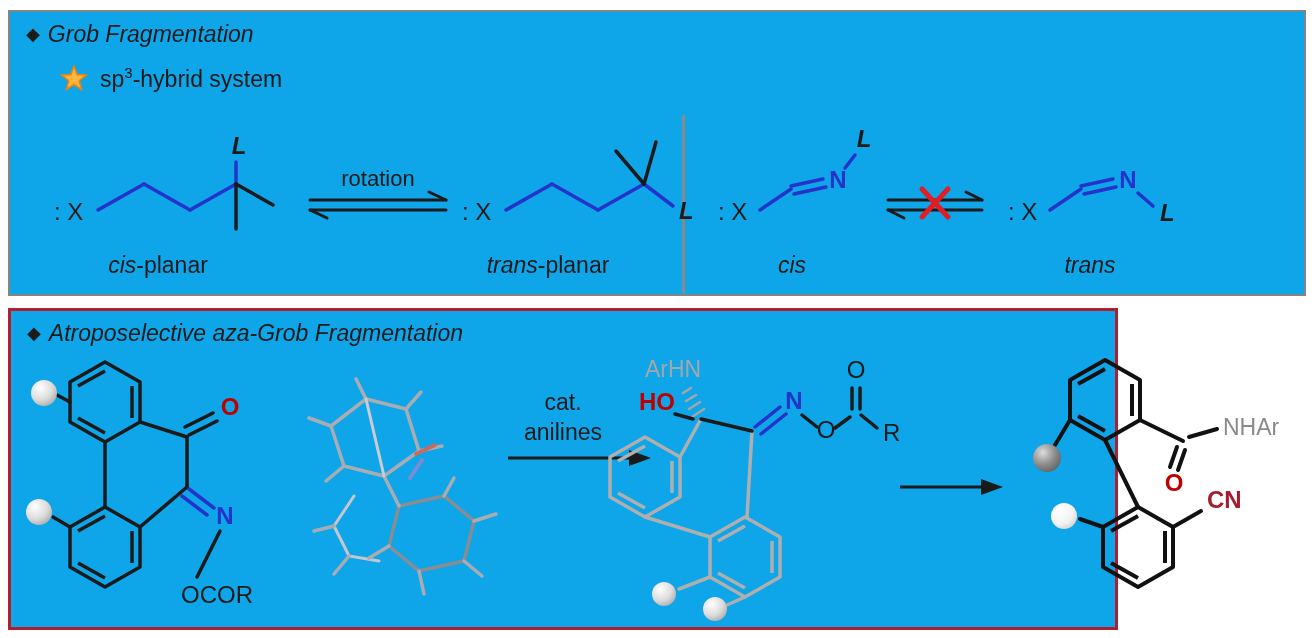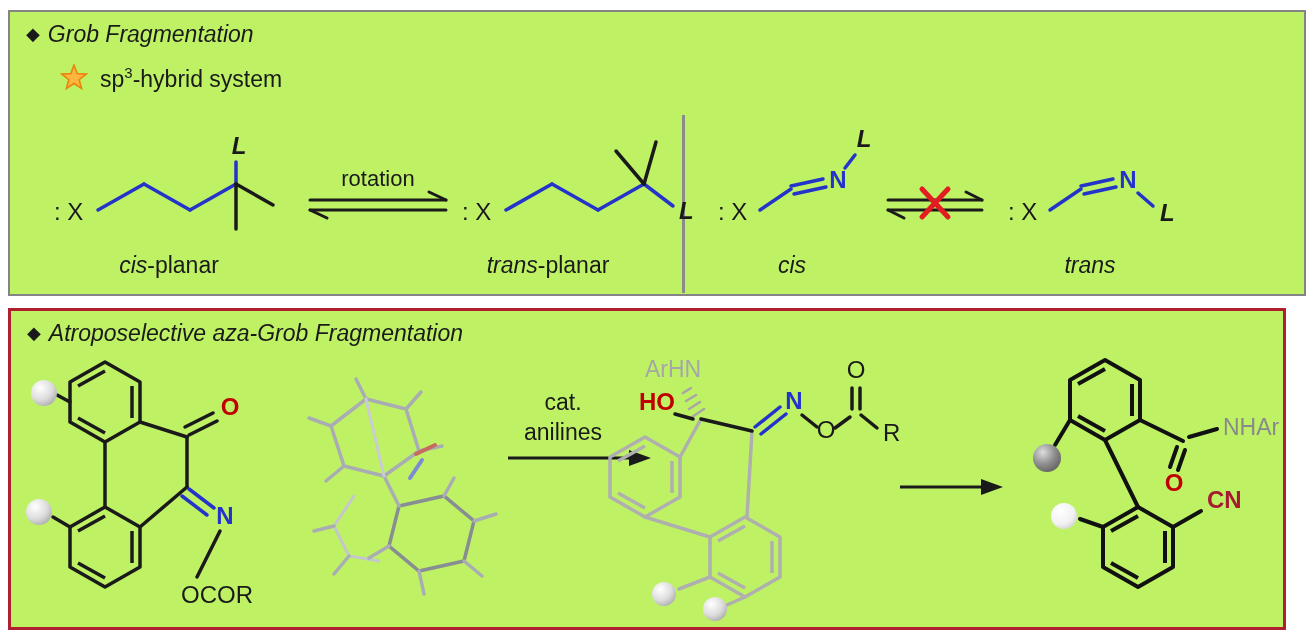--- a/index.html
+++ b/index.html
@@ -1,23 +1,23 @@
 <!DOCTYPE html>
 <html style="--bond-blue: #2433C9; --accent-red: #C00000; --cn-maroon: #A51C30; --panel-border-gray: #848484; --panel-border-red: #B01F2F; --divider-gray: #8A8A8A; --star-gold: #FFB53E; --star-outline: #E8860D; --gray-skeleton: #AFAFAF; --gray-text: #A6A6A6; --wireframe-gray: #A9ADB3;"><head>
 <meta charset="utf-8">
 <style>
 *{margin:0;padding:0;box-sizing:border-box}
 html,body{width:1316px;height:638px}
 body{background:#fff;font-family:"Liberation Sans","DejaVu Sans",sans-serif;color:#1a1a1a;position:relative;overflow:hidden}
-.panel{position:absolute;background:#bef264}
+.panel{position:absolute;background:#0ea5e9}
 .panel-top{left:8px;top:10px;width:1298px;height:286px;border:2px solid var(--panel-border-gray,#848484)}
-.panel-bottom{left:8px;top:308px;width:1278px;height:322px;border:3px solid var(--panel-border-red,#B01F2F)}
+.panel-bottom{left:8px;top:308px;width:1110px;height:322px;border:3px solid var(--panel-border-red,#B01F2F)}
 .panel-title{position:absolute;left:16px;top:9px;font-size:23px;font-style:italic;z-index:3;white-space:nowrap}
 .panel-title .bullet{font-style:normal;font-size:18px;margin-right:8px;vertical-align:2px}
-.subheading{position:absolute;display:flex;gap:12px;font-size:23px;z-index:3;white-space:nowrap}
+.subheading{position:absolute;display:flex;align-items:center;gap:12px;font-size:23px;z-index:3;white-space:nowrap}
 .subheading sup{font-size:15px}
 .caption{position:absolute;font-size:23px;transform:translateX(-50%);white-space:nowrap;z-index:3}
 .it{font-style:italic}
 .divider{position:absolute;left:672px;top:103px;width:3px;height:178px;background:var(--divider-gray,#8A8A8A)}
 svg.scheme{position:absolute;left:0;top:0;z-index:1}
 svg text{font-family:"Liberation Sans","DejaVu Sans",sans-serif;fill:#1a1a1a}
 .t{font-size:24px}.t2{font-size:22px}.t3{font-size:23px}
 .b{font-weight:bold}
 .blue{fill:var(--bond-blue,#2433C9)}
 .red{fill:var(--accent-red,#C00000)}
@@ -135,21 +135,21 @@
         <line x1="1040" y1="198" x2="1071" y2="177"></line>
         <line x1="1071" y1="174" x2="1103" y2="167"></line>
         <line x1="1074" y1="182" x2="1106" y2="175"></line>
         <line x1="1128" y1="181" x2="1143" y2="194"></line>
       </g>
       <text x="1118" y="176" class="t b blue" text-anchor="middle">N</text>
       <text x="1150" y="209" class="t b it">L</text>
     </g>
   </svg>
 
-  <div class="caption" style="left:159px;top:240px"><span class="it">cis</span><span>-planar</span></div>
+  <div class="caption" style="left:148px;top:240px"><span class="it">cis</span><span>-planar</span></div>
   <div class="caption" style="left:538px;top:240px"><span class="it">trans</span><span>-planar</span></div>
   <div class="caption it" style="left:782px;top:240px">cis</div>
   <div class="caption it" style="left:1080px;top:240px">trans</div>
 
   <div class="divider"></div>
 </div>
 
 <div class="panel panel-bottom">
 
   <div class="panel-title">

